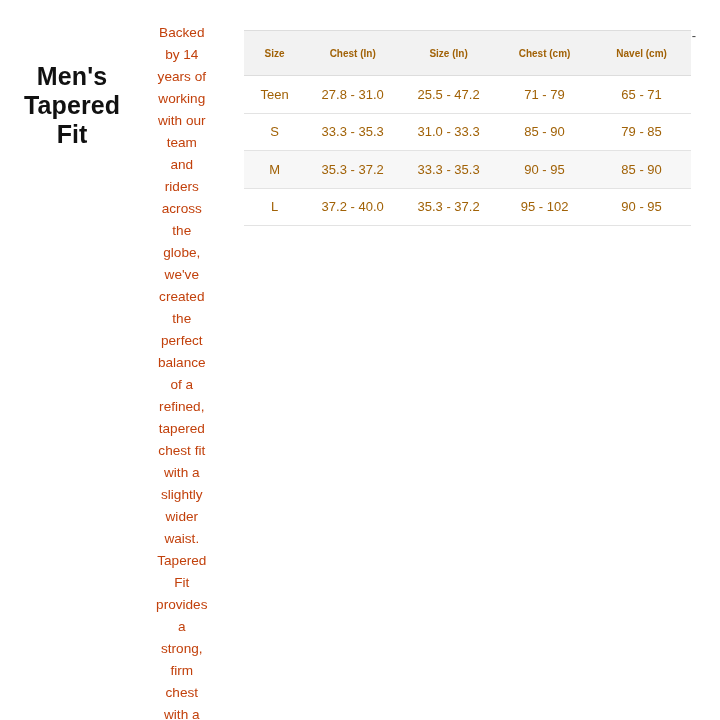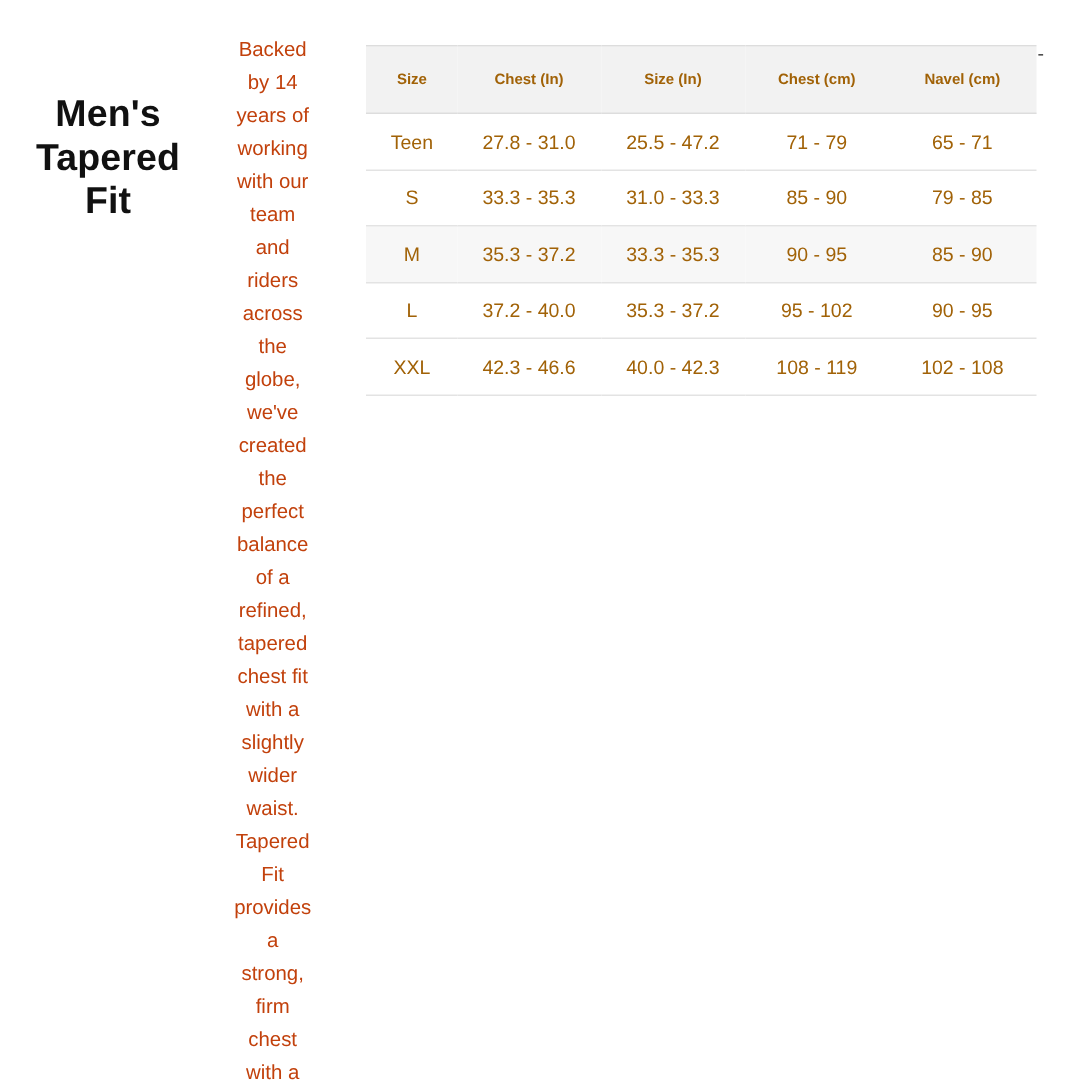--- a/index.html
+++ b/index.html
@@ -140,26 +140,19 @@
           <td>90 - 95</td>
           <td>85 - 90</td>
         </tr>
         <tr class="odd">
           <td>L</td>
           <td>37.2 - 40.0</td>
           <td>35.3 - 37.2</td>
           <td>95 - 102</td>
           <td>90 - 95</td>
         </tr>
-        <tr class="odd">
-          <td>XXL</td>
-          <td>42.3 - 46.6</td>
-          <td>40.0 - 42.3</td>
-          <td>108 - 119</td>
-          <td>102 - 108</td>
-        </tr>
       </tbody>
     </table>
   </div>
 
   <div class="footer-note">-</div>
 
 </div>
 
 </body></html>

